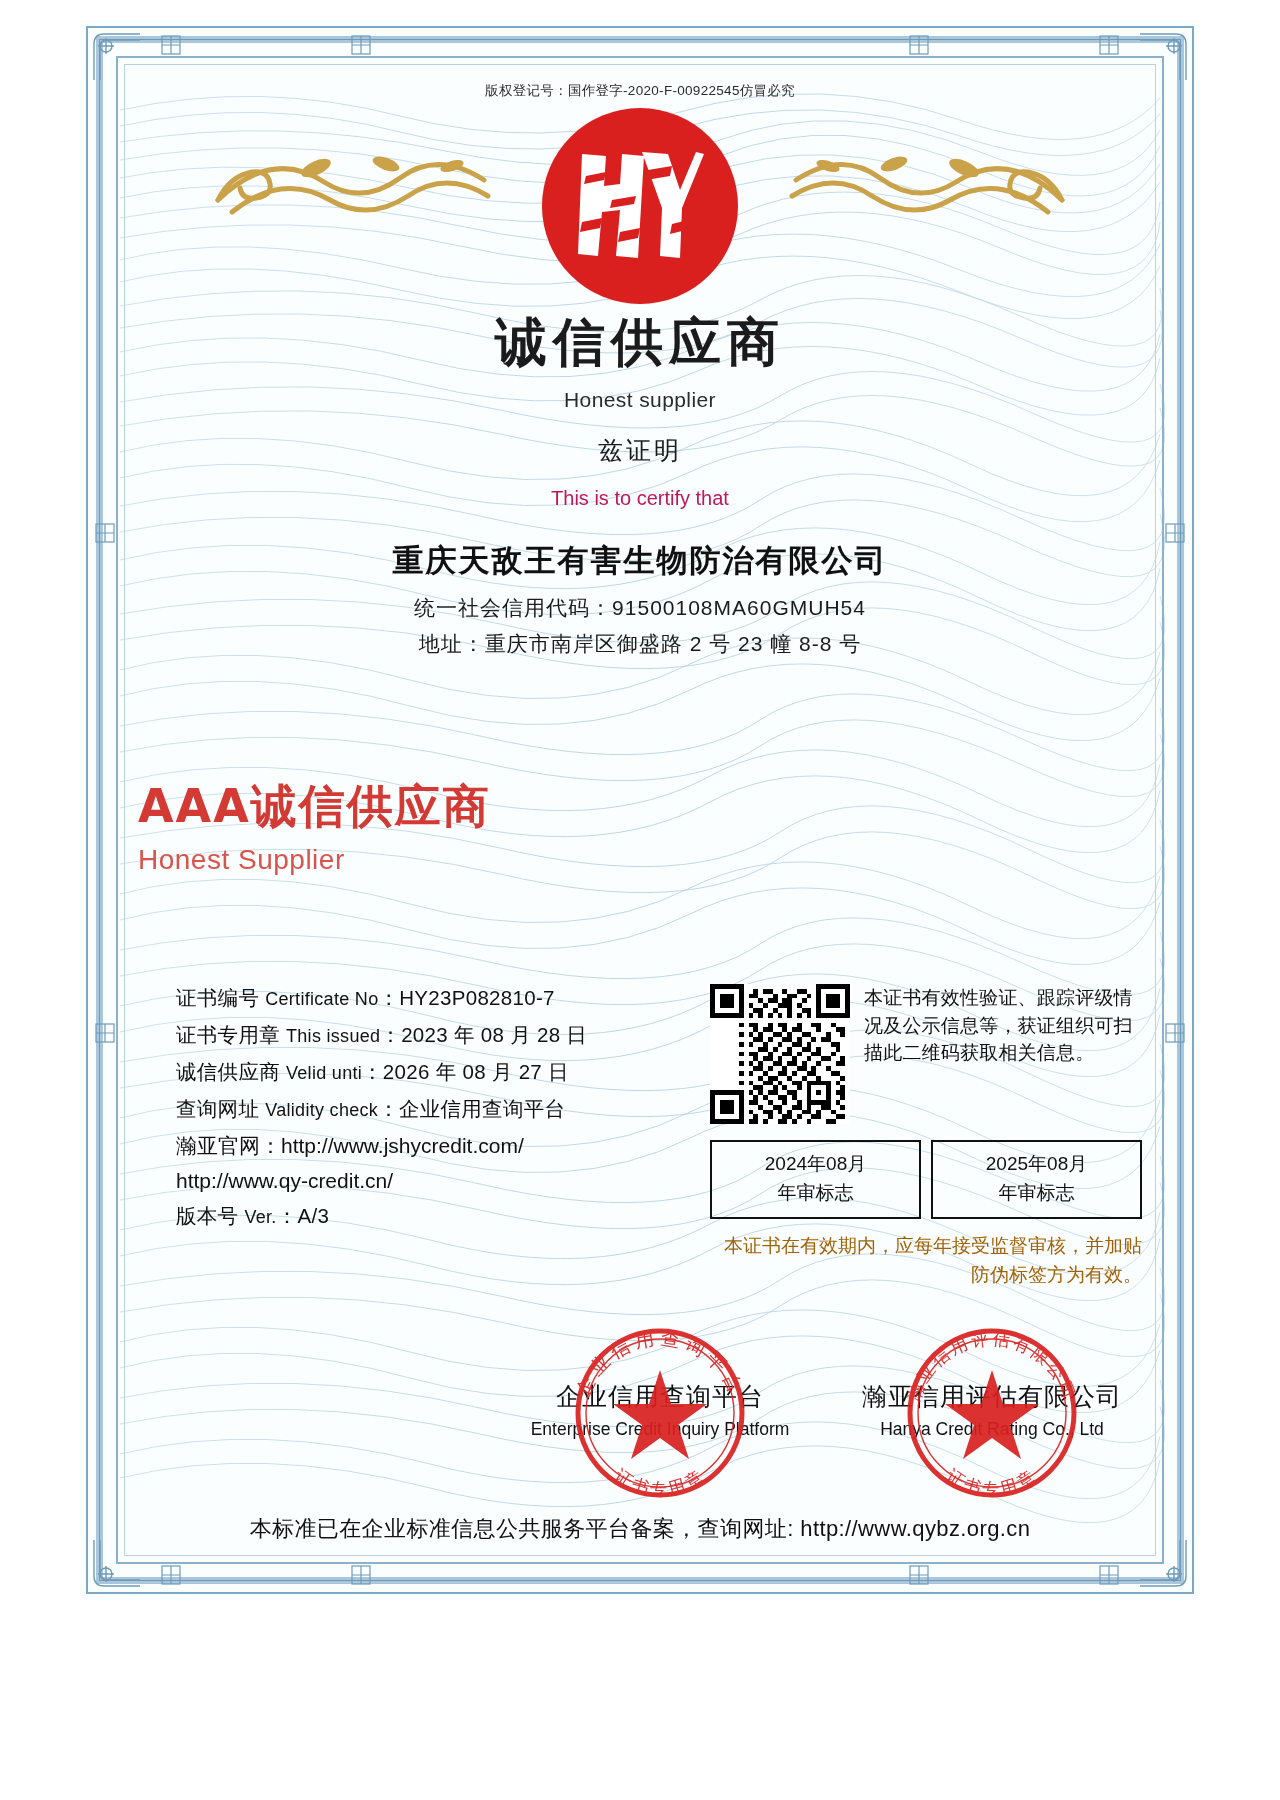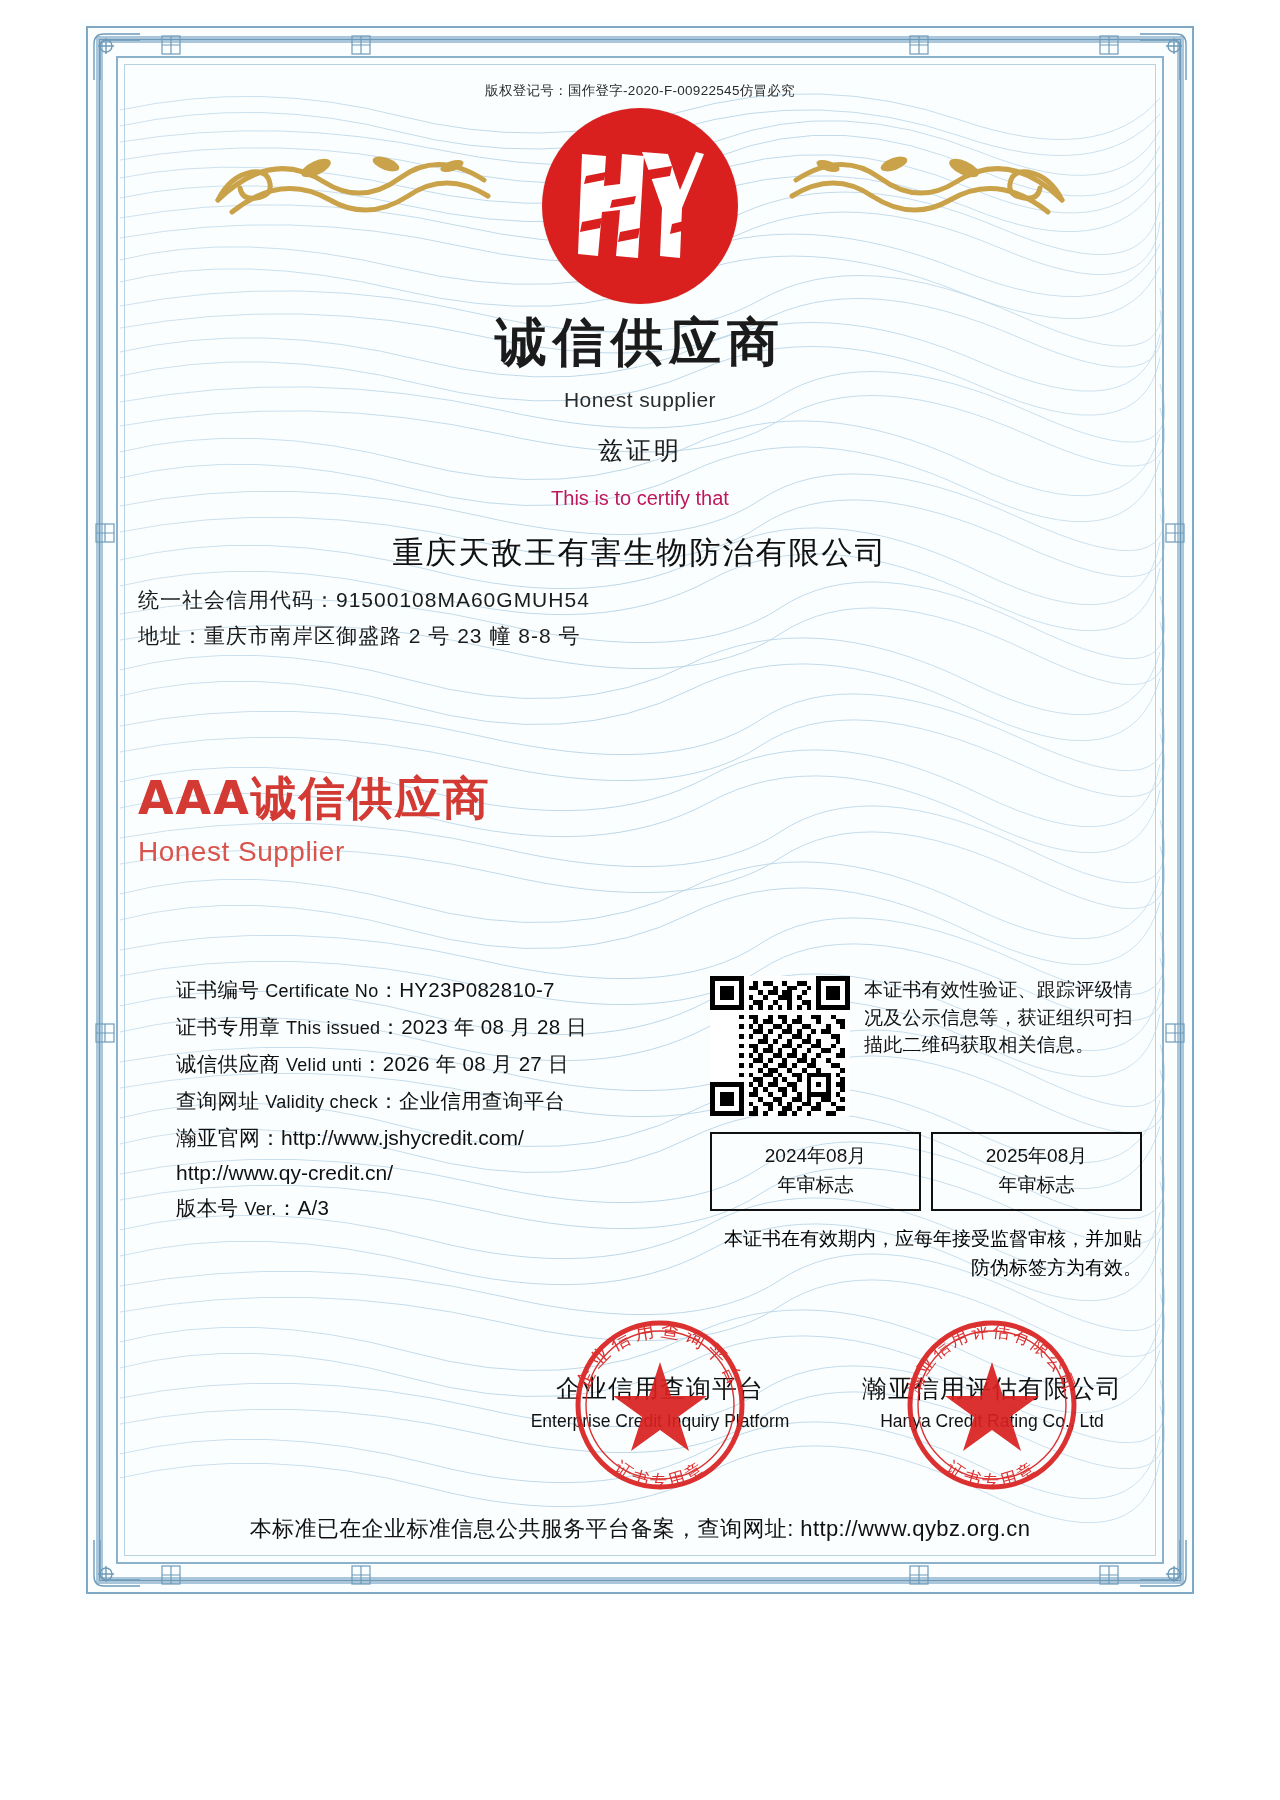--- a/index.html
+++ b/index.html
@@ -164,26 +164,27 @@
   }
   .certify-en {
     text-align: center;
     font-size: 20px;
     color: #be185d;
     margin-top: 20px;
   }
   .company-name {
     text-align: center;
     font-size: 31px;
-    font-weight: 400;
+    font-weight: 700;
     color: #111;
     letter-spacing: 2px;
-    margin-top: 22px;
+    margin-top: 30px;
   }
   .company-meta {
+    text-align: center;
     font-size: 21px;
     color: #1b1b1b;
     margin-top: 12px;
     letter-spacing: 1px;
   }
   .company-meta.second { margin-top: 8px; }
 
   .award {
     margin-top: 118px;
     text-align: left;
@@ -261,22 +262,23 @@
     text-align: center;
     padding: 8px 2px 10px 2px;
     font-size: 19px;
     line-height: 1.5;
     color: #111;
   }
   .annual-note {
     margin-top: 14px;
     font-size: 19px;
     line-height: 1.5;
-    color: #000000;
+    color: #a16207;
     text-align: right;
+    font-family: Liberation Mono, monospace;
   }
 
   
   .seals-row {
     position: relative;
     height: 210px;
     margin-top: 18px;
   }
   .seal-group {
     position: absolute;

